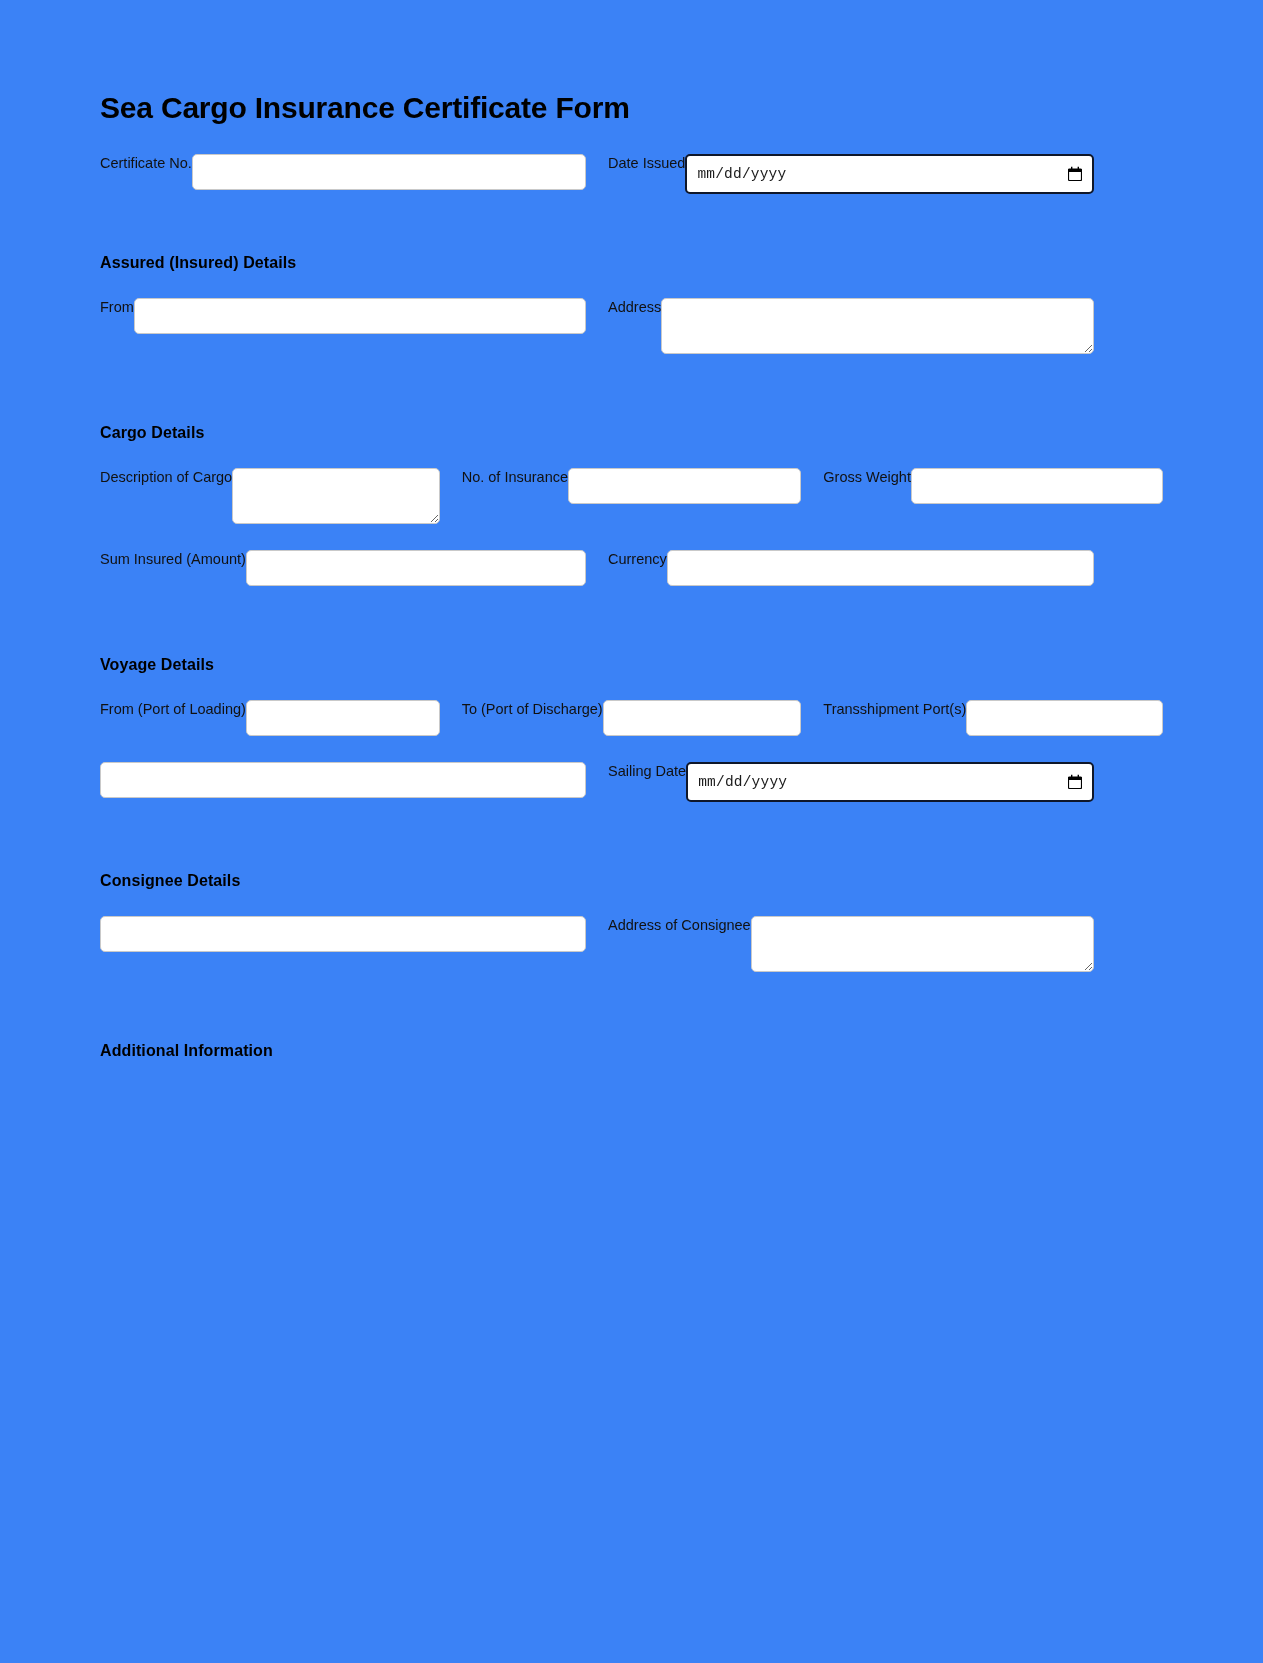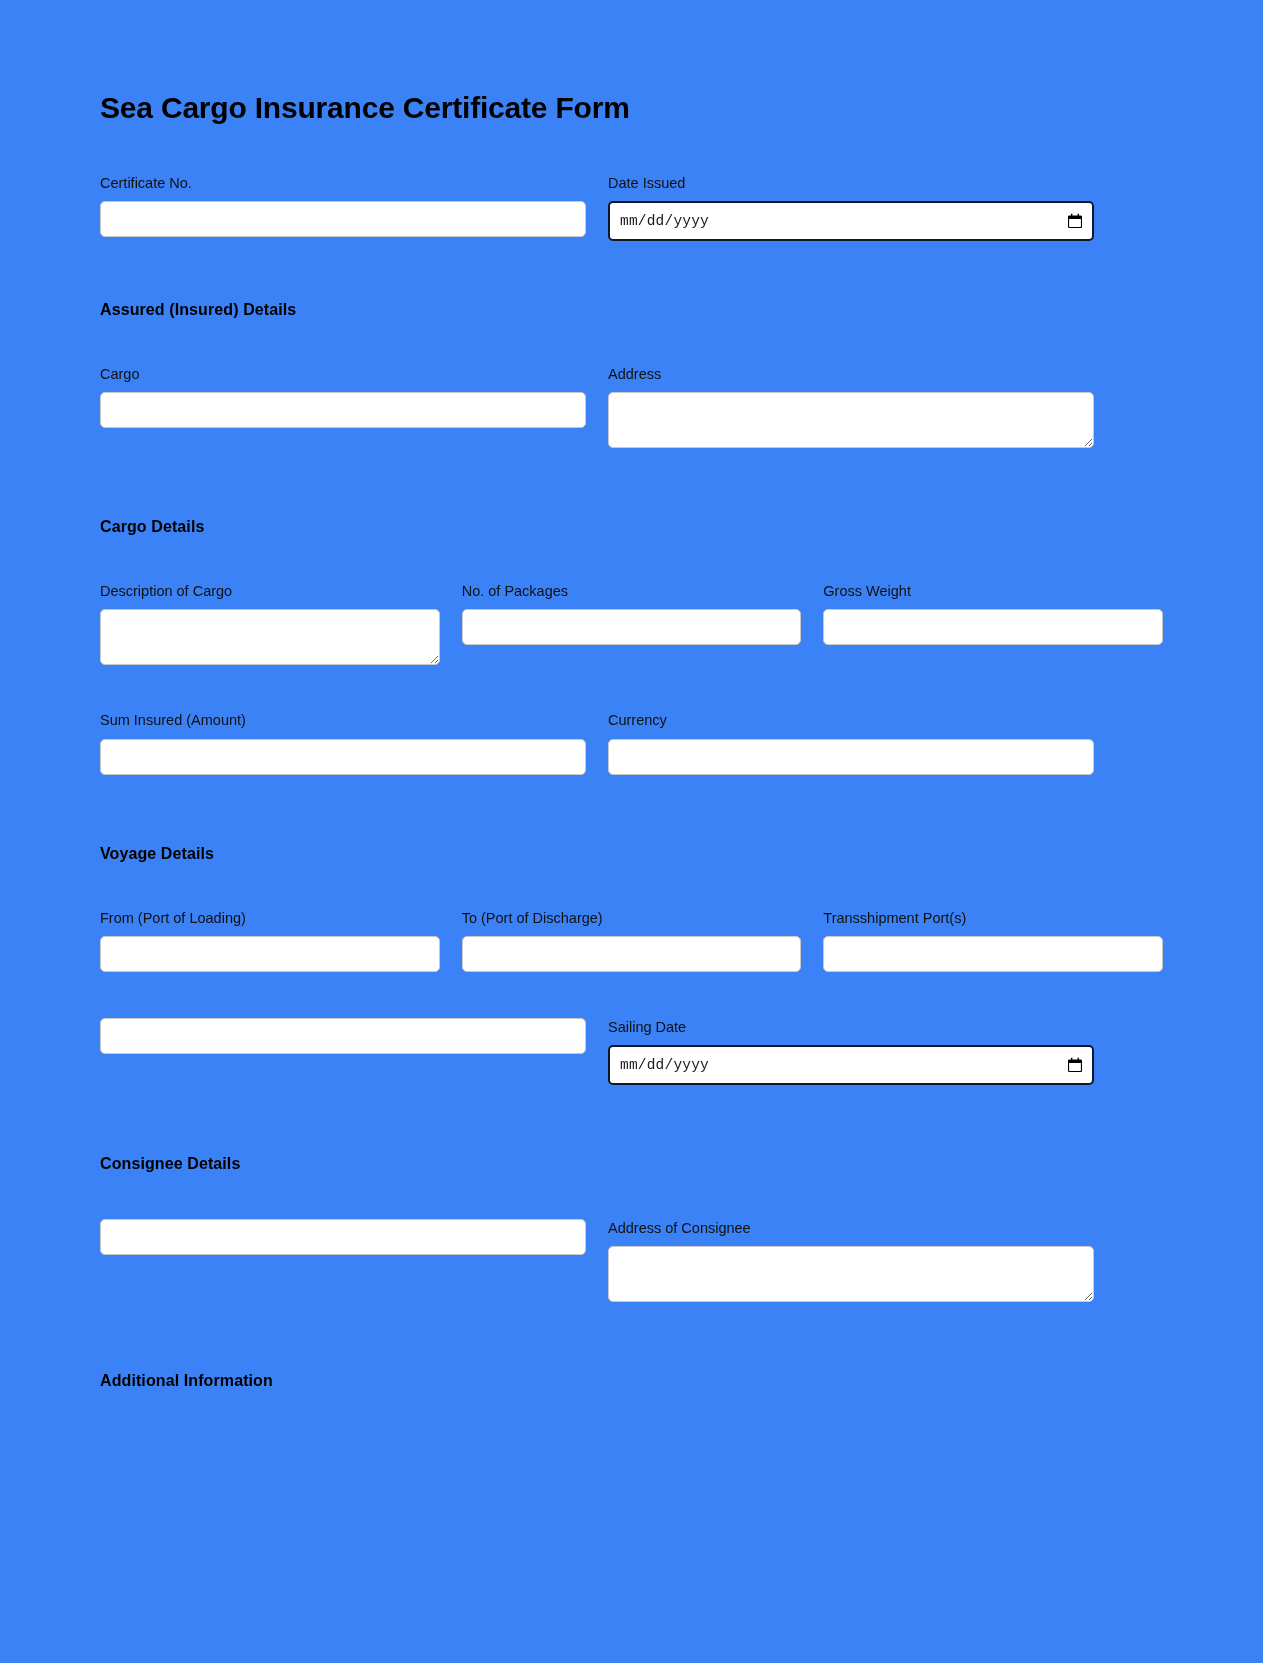--- a/index.html
+++ b/index.html
@@ -47,24 +47,23 @@
   .row {
     display: flex;
     gap: 22px;
     margin-bottom: 26px;
     align-items: flex-start;
   }
   .row:last-child { margin-bottom: 0; }
 
   .field {
     display: flex;
-    flex-direction: column;
+    flex-direction: row;
     flex: 1 1 0;
     min-width: 0;
-    margin-top: 20px;
   }
 
   .field.half { flex: 0 0 486px; max-width: 486px; }
   .field.third { flex: 1 1 0; }
 
   .field-label {
     font-size: 14.5px;
     line-height: 1.25;
     color: #111;
     margin-bottom: 9px;
@@ -165,42 +164,42 @@
       </div>
     </div>
   </div>
 
   <div class="spacer-lg"></div>
 
   <div class="section">
     <h2 class="section-heading">Assured (Insured) Details</h2>
     <div class="row">
       <div class="field half">
-        <label class="field-label">Cargo</label>
+        <label class="field-label">From</label>
         <input class="text-input" type="text" placeholder="" style="">
       </div>
       <div class="field half">
         <label class="field-label">Address</label>
         <textarea class="text-area" placeholder="" style=""></textarea>
       </div>
     </div>
   </div>
 
   <div class="spacer-lg"></div>
 
   <div class="section">
     <h2 class="section-heading">Cargo Details</h2>
 
     <div class="row">
       <div class="field third">
         <label class="field-label">Description of Cargo</label>
         <textarea class="text-area" placeholder="" style=""></textarea>
       </div>
       <div class="field third">
-        <label class="field-label">No. of Packages</label>
+        <label class="field-label">No. of Insurance</label>
         <input class="text-input" type="text" placeholder="" style="">
       </div>
       <div class="field third">
         <label class="field-label">Gross Weight</label>
         <input class="text-input" type="text" placeholder="" style="">
       </div>
     </div>
 
     <div class="row">
       <div class="field half">

